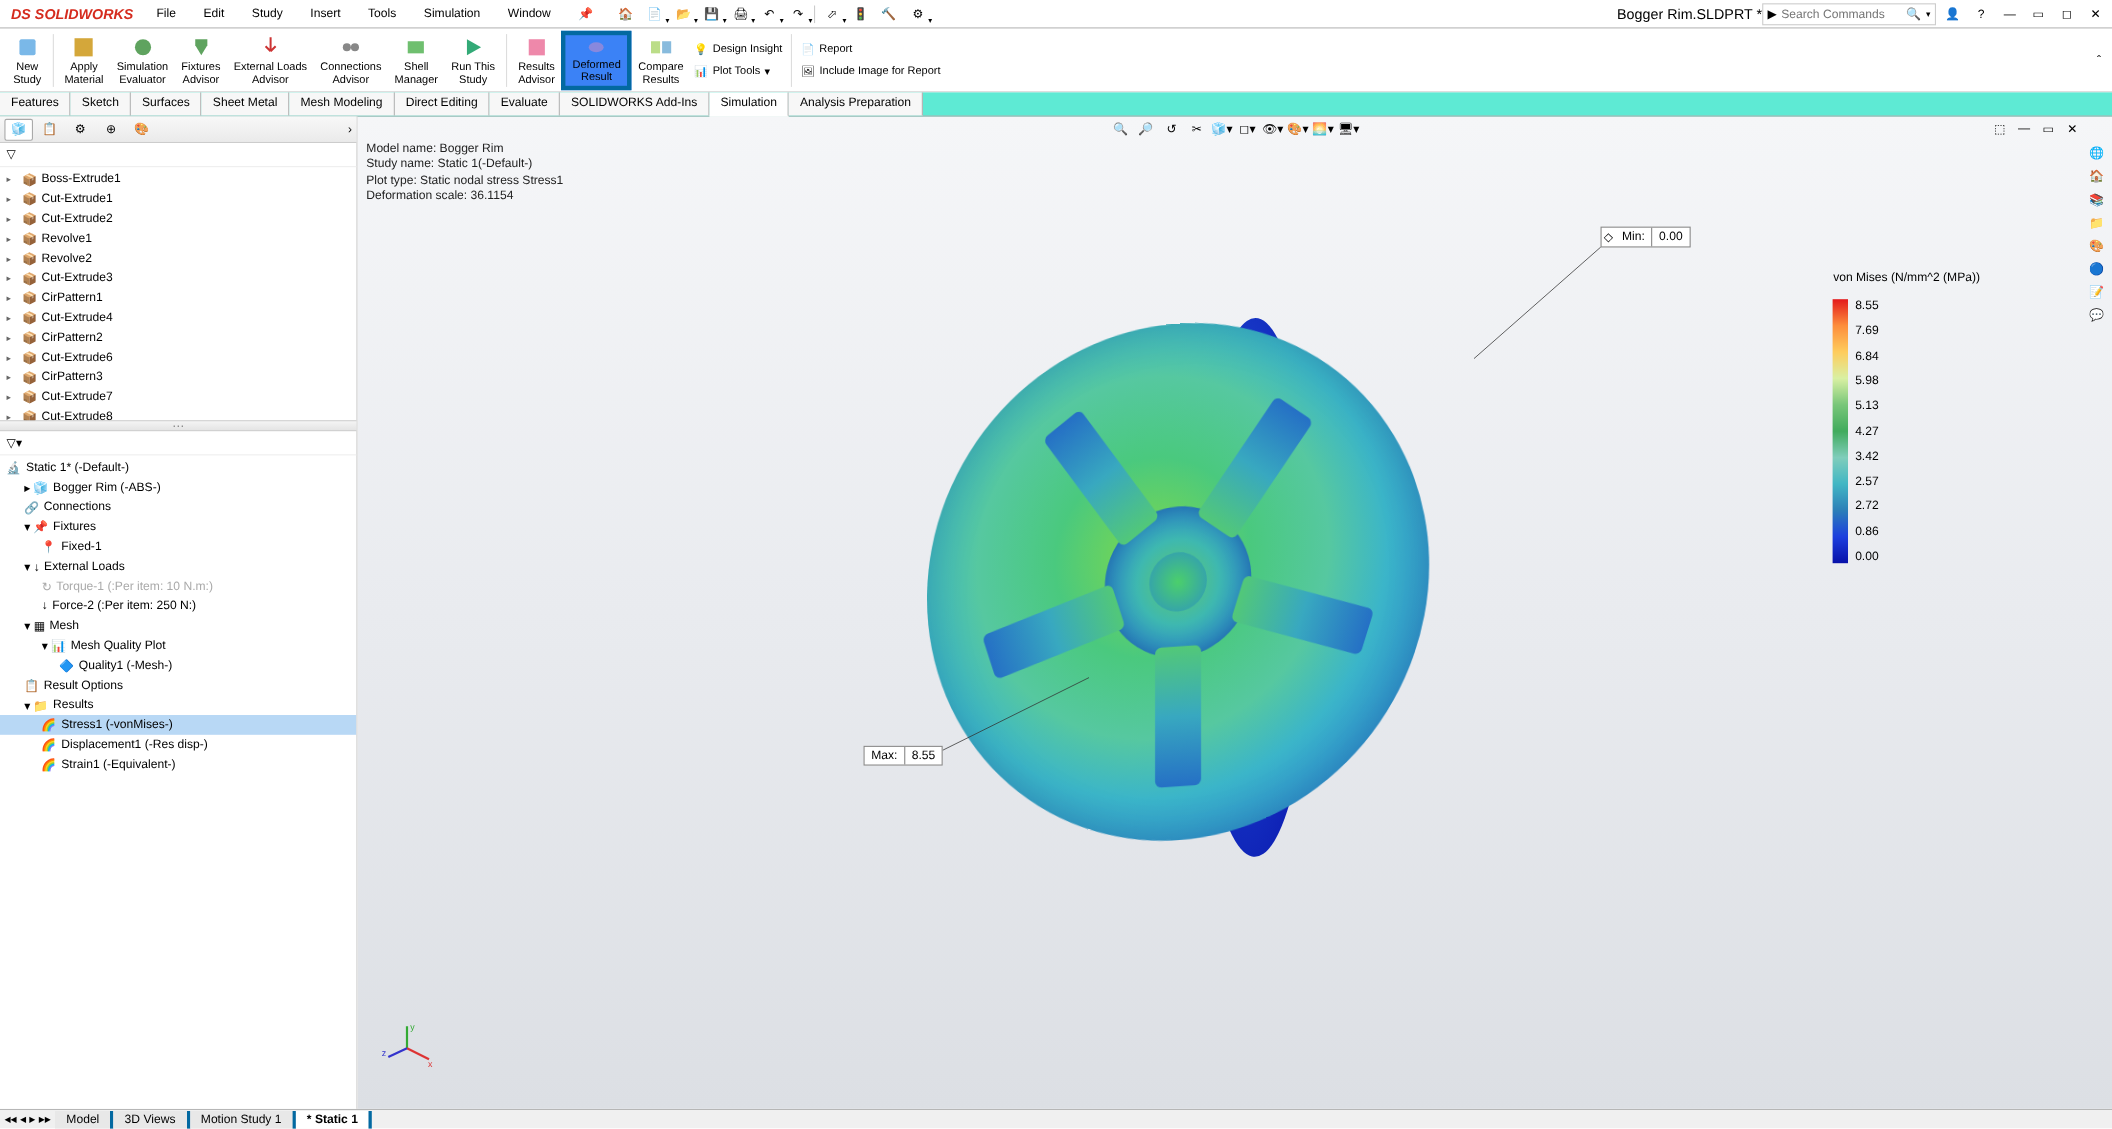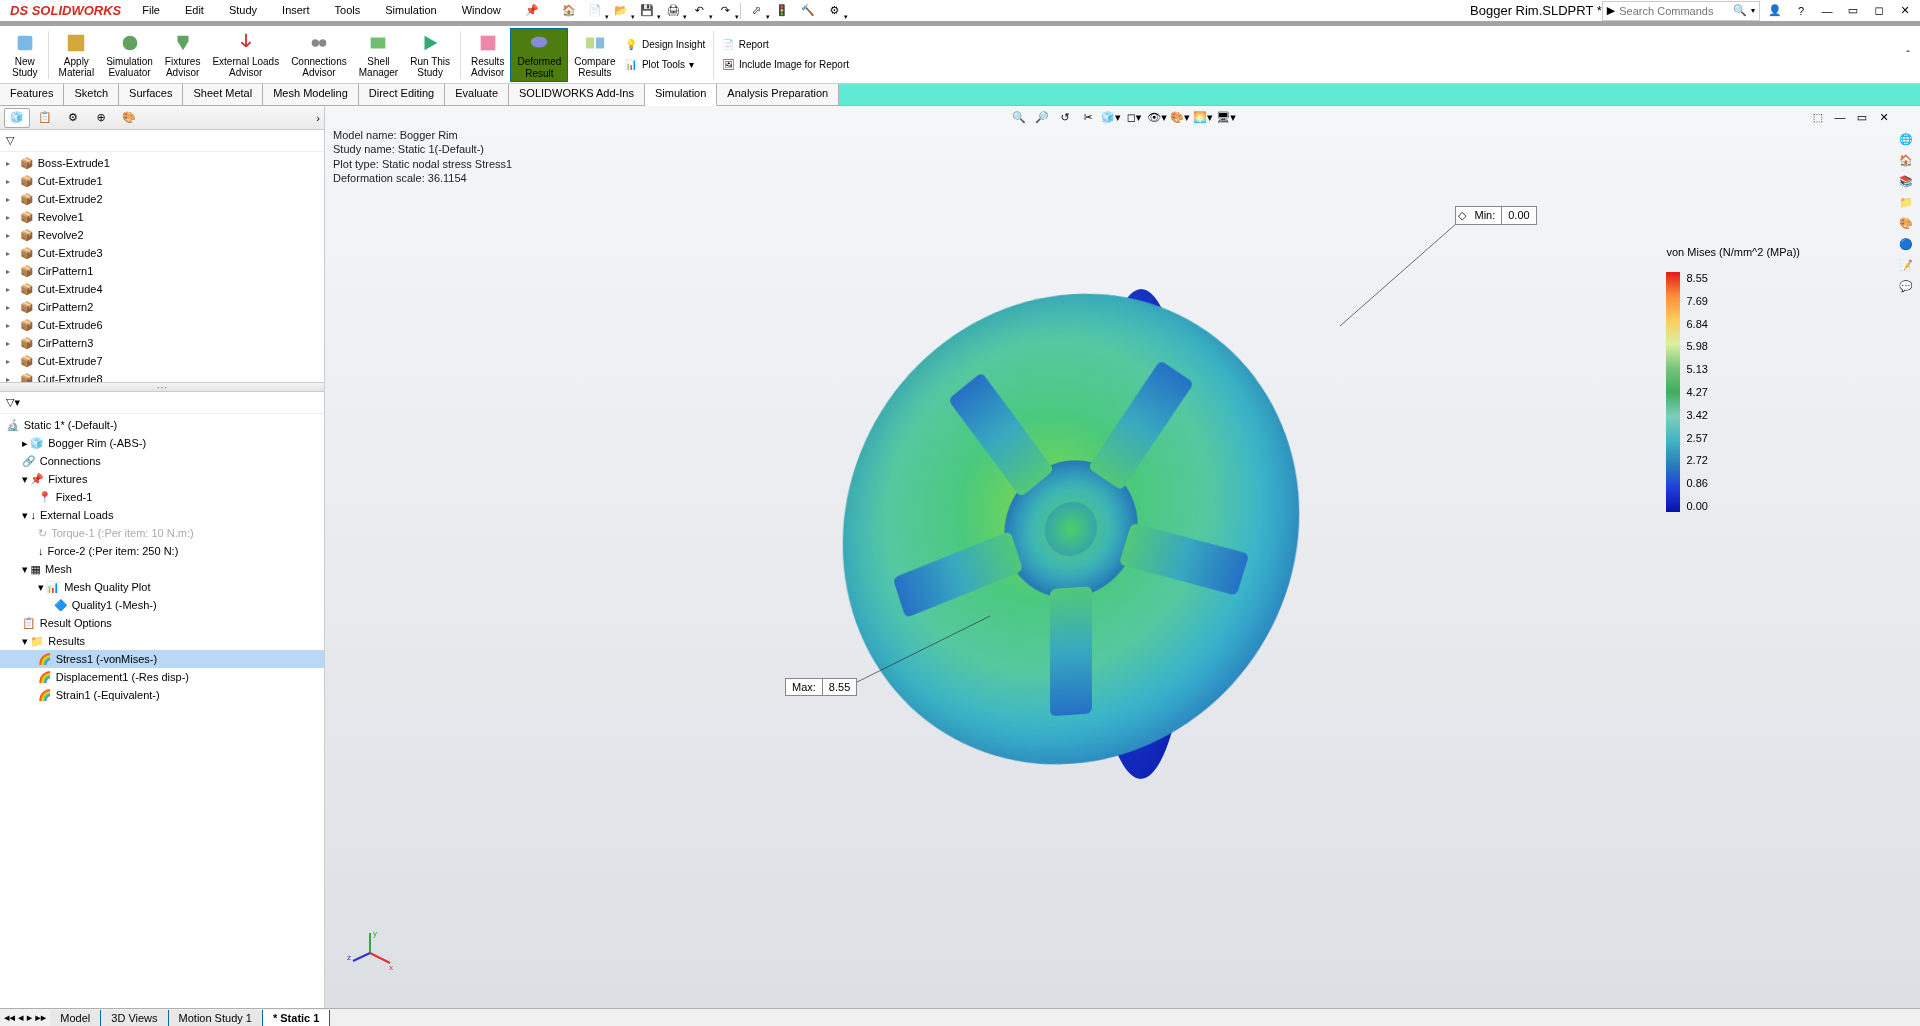--- a/index.html
+++ b/index.html
@@ -1,35 +1,35 @@
 <!DOCTYPE html>
 <html><head>
 <meta charset="utf-8">
 <style>
 * { margin: 0; padding: 0; box-sizing: border-box; font-family: 'Segoe UI', Arial, sans-serif; }
 body { background: #fff; overflow: hidden; font-size: 11px; user-select: none; }
 
 
-.titlebar { height: 26px; display: flex; align-items: center; background: #fff; border-bottom: 5px solid #a3a3a3; padding: 0 4px; }
+.titlebar { height: 26px; display: flex; align-items: center; background: #fff; border-bottom: 1px solid #a3a3a3; padding: 0 4px; }
 .logo { color: #d52b1e; font-weight: bold; font-size: 13px; font-style: italic; padding: 0 6px; }
 .menus { display: flex; gap: 11px; margin-left: 8px; }
 .menus span { padding: 3px 7px; cursor: pointer; }
 .tb-icons { display: flex; gap: 4px; margin-left: 12px; align-items: center; }
 .tb-icon { width: 22px; height: 20px; display: flex; align-items: center; justify-content: center; cursor: pointer; position: relative; }
 .tb-icon.drop::after { content: '▾'; font-size: 7px; position: absolute; right: -2px; bottom: 0; }
 .titlebar-center { flex: 1; text-align: right; font-size: 13px; }
 .titlebar-right { display: flex; align-items: center; gap: 4px; }
 .search-cmd { display: flex; align-items: center; border: 1px solid #ccc; height: 20px; padding: 0 4px; gap: 4px; }
 .search-cmd input { border: none; outline: none; width: 110px; font-size: 11px; }
 .win-btn { width: 22px; height: 20px; display: flex; align-items: center; justify-content: center; cursor: pointer; }
 
 
 .ribbon { height: 58px; background: #fff; border-bottom: 1px solid #d0d0d0; display: flex; align-items: center; padding: 2px 6px; }
 .rib-btn { display: flex; flex-direction: column; align-items: center; justify-content: center; padding: 2px 6px; height: 54px; cursor: pointer; text-align: center; line-height: 1.1; font-size: 10px; }
-.rib-btn.active { background: #4d7c0f; border: 1px solid #0369a1; justify-content: space-between; }
+.rib-btn.active { background: #3b82f6; border: 4px solid #0369a1; justify-content: space-between; }
 .rib-btn svg,.rib-btn .ico { width: 22px; height: 22px; margin-bottom: 2px; }
 .rib-sep { width: 1px; height: 48px; background: #ddd; margin: 0 4px; }
 .rib-group { display: flex; flex-direction: column; gap: 2px; padding: 2px 4px; }
 .rib-small { display: flex; align-items: center; gap: 4px; height: 18px; cursor: pointer; font-size: 10px; }
 
 
 .tabs { height: 22px; background: #5eead4; display: flex; border-bottom: 1px solid #b0b0b0; }
 .tab { padding: 3px 10px; border-right: 1px solid #b0b0b0; cursor: pointer; background: #f7f7f7; font-size: 11px; }
 .tab.active { background: #fff; border-bottom: 1px solid #fff; margin-bottom: -1px; }
 
@@ -76,21 +76,21 @@
 .rim-container { position: absolute; left: 48%; top: 48%; transform: translate(-50%,-50%); width: 520px; height: 520px; }
 .rim-side { position:absolute; right:-30px; top:10px; width:480px; height:490px; background: radial-gradient(ellipse at 40% 40%, #2255dd, #0811a9); border-radius:50%; transform: skewY(-3deg) scaleX(.22) rotate(-8deg); }
 .rim-face { position:absolute; left:0; top:10px; width:480px; height:480px; border-radius:50%; background: radial-gradient(circle at 45% 45%, #7fd94a 0%, #4ac97e 25%, #56c8a0 45%, #3bb5c9 60%, #2e8fd0 75%, #1650c0 85%, #0f1fa8 100%); transform: rotateX(12deg) rotateY(-18deg); box-shadow: inset 0 0 40px rgba(0,0,0,.15); }
 .rim-hub { position:absolute; left:50%; top:50%; width:140px; height:140px; border-radius:50%; transform: translate(-50%,-50%); background: radial-gradient(circle, #5fc96a 0%, #3eb8b0 40%, #2a86c8 70%, #1642b8 100%); box-shadow: inset 0 0 20px rgba(0,0,0,.2); }
 .rim-center { position:absolute; left:50%; top:50%; width:55px; height:55px; border-radius:50%; transform: translate(-50%,-50%); background: radial-gradient(circle,#4bcf6b,#2d94c2); }
 .spoke { position:absolute; left:50%; top:50%; width:44px; height:130px; transform-origin: center top; background: linear-gradient(#52c878,#38a8c0,#2570c5); border-radius: 6px; }
 
 
 .bottom { height: 18px; background: #f0f0f0; display: flex; align-items: center; border-top: 1px solid #b0b0b0; font-size: 11px; }
 .bottom-arrows { display: flex; gap: 2px; padding: 0 4px; }
-.btab { padding: 2px 10px; border-right: 1px solid #0369a1; cursor: pointer; background: #e8e8e8; }
+.btab { padding: 2px 10px; border-right: 3px solid #0369a1; cursor: pointer; background: #e8e8e8; }
 .btab.active { background: #fff; font-weight: bold; }
 
 
 .ic-cube { fill:#7ab8e8; }
 .ic-gold { fill:#d4a73a; }
 .ic-green { fill:#5fa35f; }
 .ic-grey { fill:#888; }
 </style>
 </head>
 <body>

